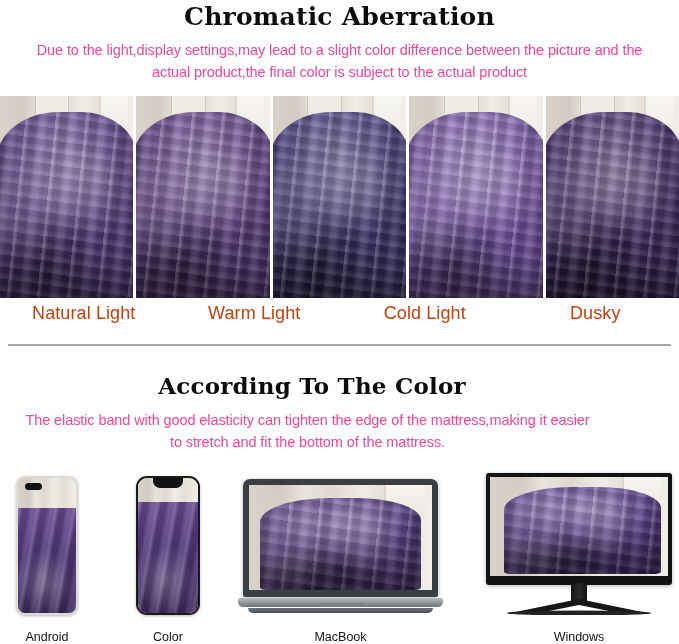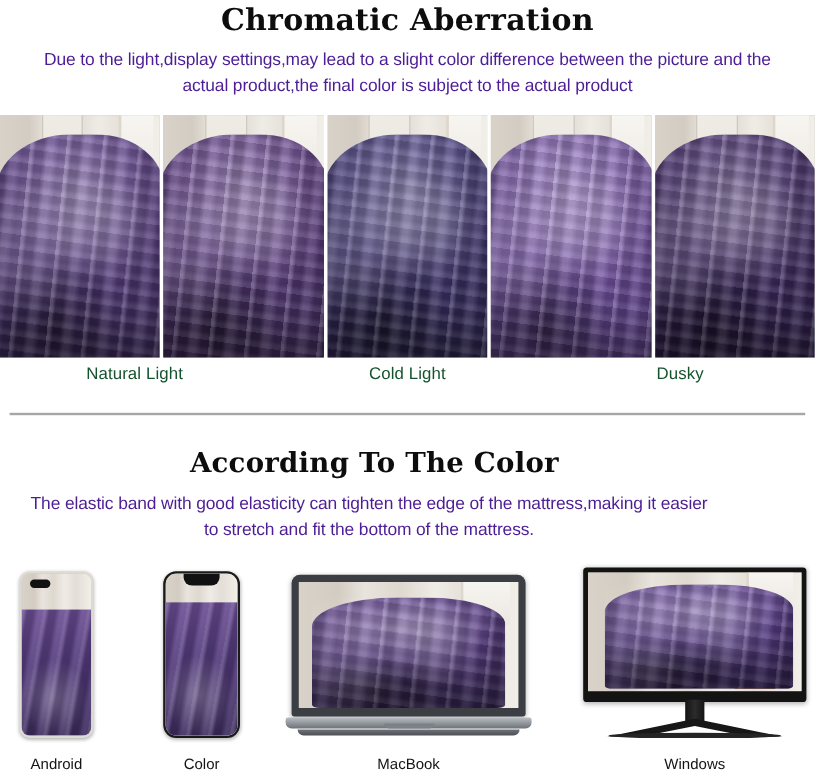--- a/index.html
+++ b/index.html
@@ -20,21 +20,21 @@
     font-weight: bold;
     color: #0d0d0d;
     letter-spacing: 0.2px;
   }
   #title-chromatic { font-size: 25px; padding-top: 2px; line-height: 30px; }
   #title-color { font-size: 23px; line-height: 28px; padding-top: 6px; }
 
   .section-sub {
     text-align: center;
     font-size: 14.5px;
-    color: #4c1d95;
+    color: #ec4899;
     line-height: 22px;
     padding: 7px 22px 0 22px;
     letter-spacing: -0.1px;
   }
   #sub-color { padding: 9px 34px 0 25px; }
 
   
   .strip {
     position: absolute;
     top: 96px;
@@ -122,22 +122,22 @@
   }
 
   .panel-label-row {
     position: absolute;
     top: 303px; left: 0; width: 679px;
     display: flex; gap: 3px;
   }
   .panel-label {
     flex: 1 1 0;
     text-align: center;
-    font-size: 14px;
-    color: #14532d;
+    font-size: 18px;
+    color: #c2410c;
     letter-spacing: 0.1px;
   }
 
   
   .divider {
     position: absolute;
     left: 8px; right: 8px; top: 344px;
     height: 2px;
     background: #a6a6a6;
   }
@@ -330,20 +330,21 @@
         <div class="wood-chair"></div>
         <div class="plush"></div>
         <div class="blanket" style="--bl-top: #5e4585; --bl-mid: #46306a; --bl-bot: #2b1d46;"></div>
       </div>
     </div>
 
   </div>
 
   <div class="panel-label-row">
     <div class="panel-label">Natural Light</div>
+    <div class="panel-label">Warm Light</div>
     <div class="panel-label">Cold Light</div>
     <div class="panel-label">Dusky</div>
   </div>
 </div>
 
 <div class="divider"></div>
 
 <div id="section-color">
   <h1 id="title-color" class="section-title">According To The Color</h1>
 

